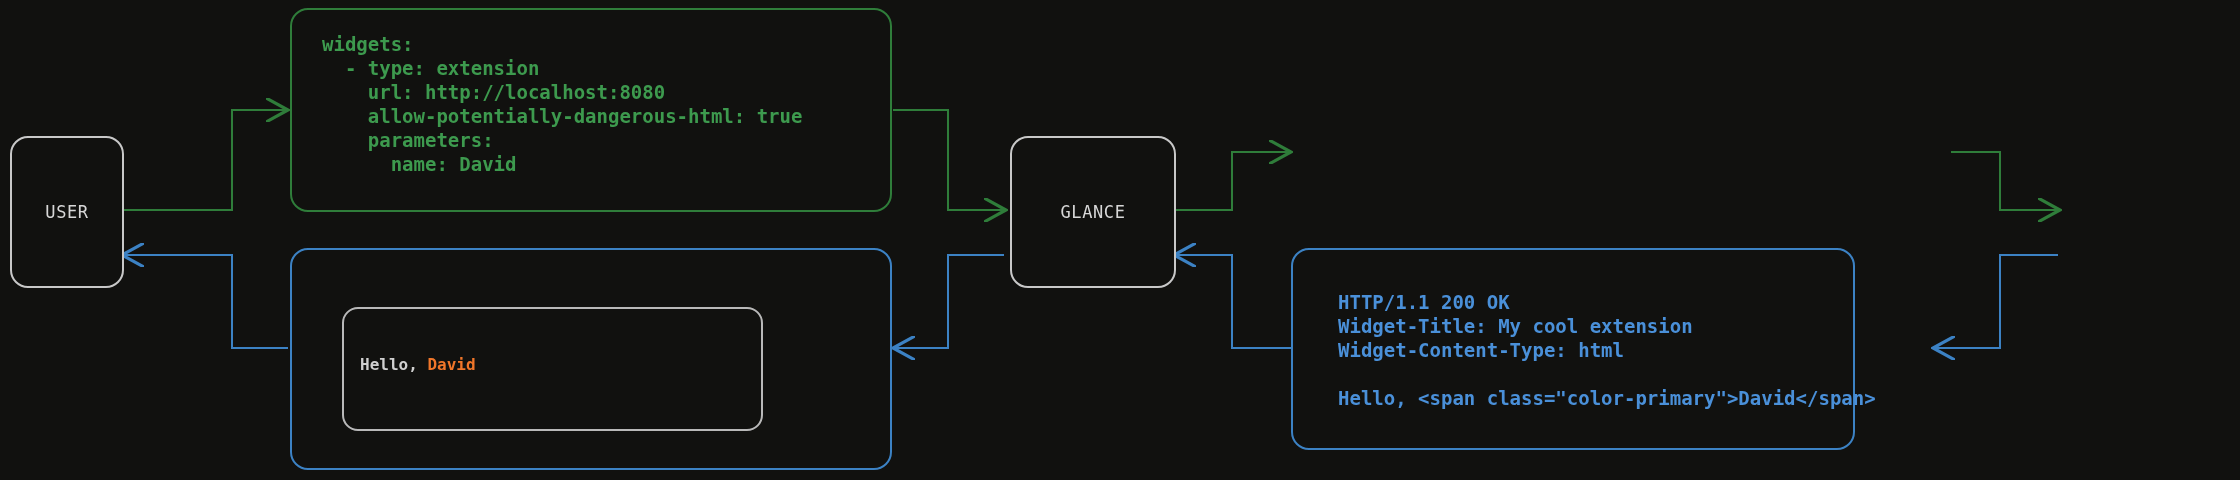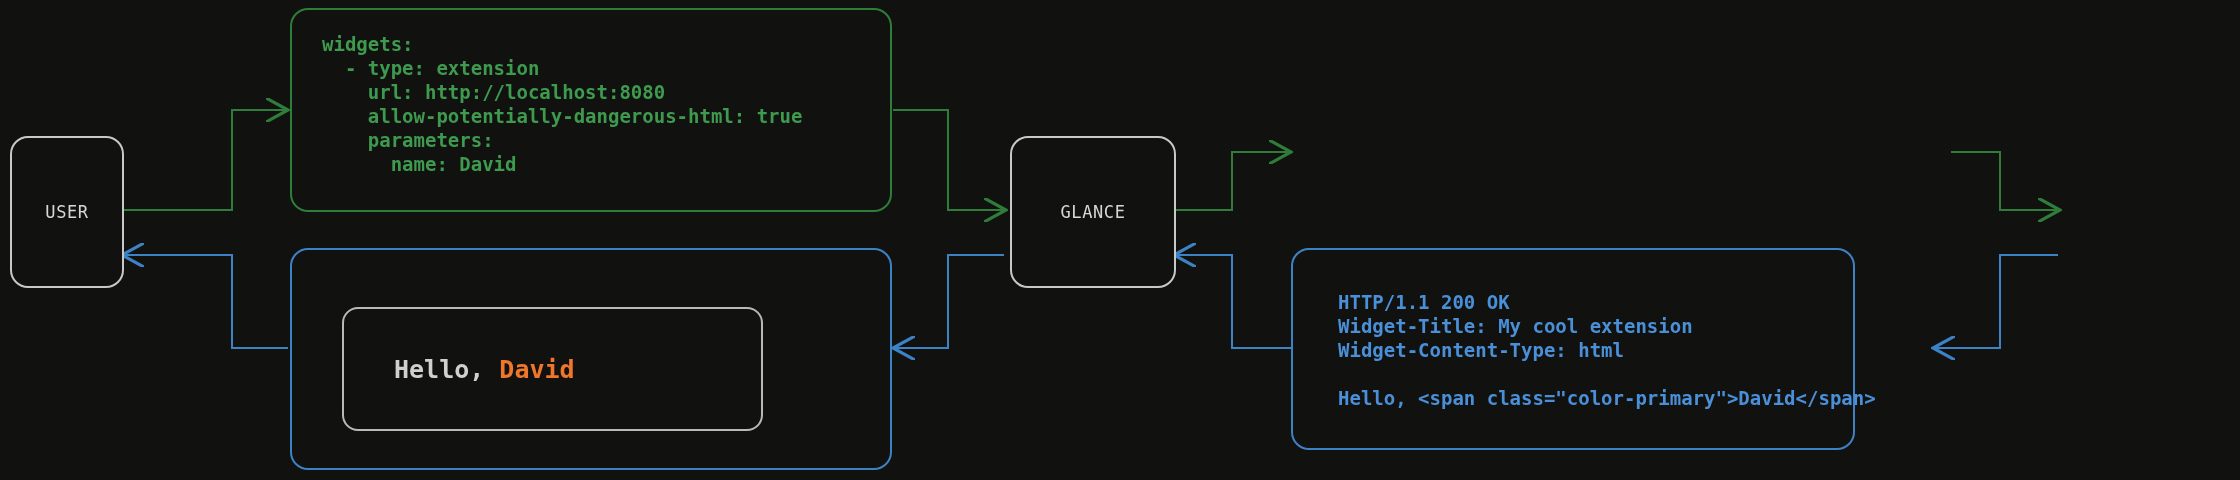--- a/index.html
+++ b/index.html
@@ -67,24 +67,23 @@
   .widget-card {
     position: absolute;
     border: 2px solid #b9b9b9;
     border-radius: 16px;
     background: #11110f;
     box-sizing: border-box;
   }
   .widget-text {
     position: absolute;
     font-family: "DejaVu Sans Mono", monospace;
-    font-size: 25px;
+    font-size: 16px;
     color: #d0d0d0;
     white-space: pre;
-    margin-left: 34px;
   }
   .accent { color: #f0762a; }
 </style>
 </head>
 <body>
 
 <div id="canvas">
 
   <svg class="edges" viewBox="0 0 2240 480">
     <defs>

